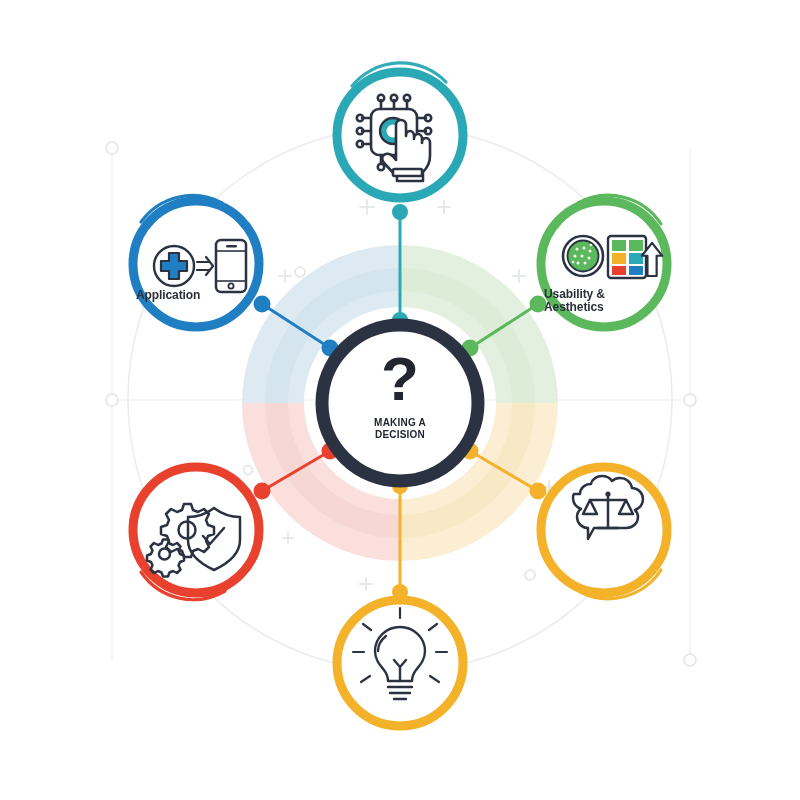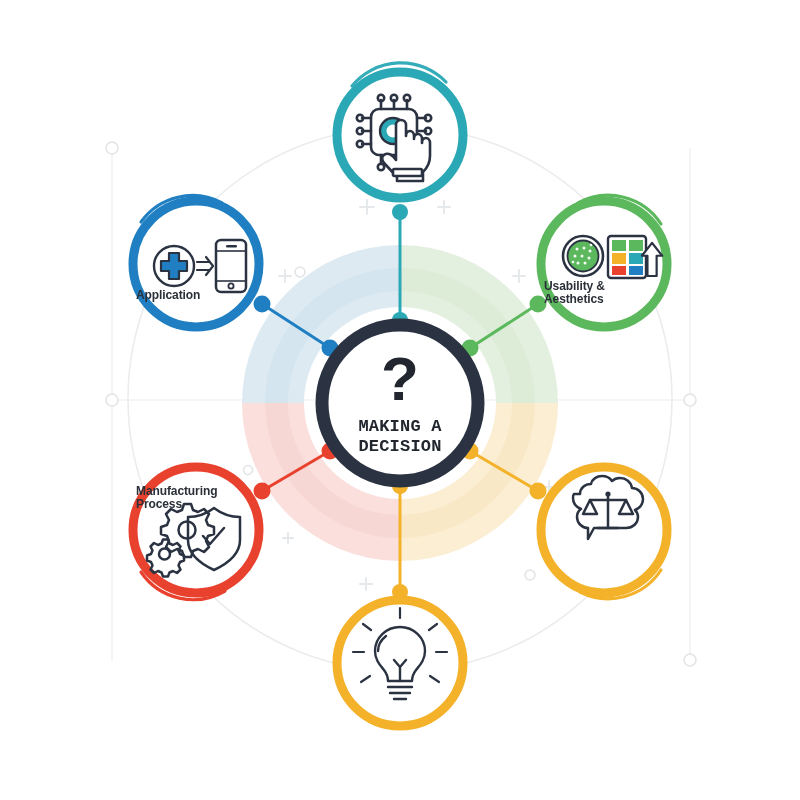--- a/index.html
+++ b/index.html
@@ -269,25 +269,23 @@
     </g>
   </svg>
 
   <svg class="layer" viewBox="0 0 800 800">
     <g>
       <circle cx="400" cy="403" r="78" fill="#ffffff" stroke="#2b3342" stroke-width="13"></circle>
       <text x="400" y="400" text-anchor="middle" font-family="Liberation Sans, sans-serif" font-size="62" font-weight="bold" fill="#22262e">?</text>
     </g>
   </svg>
 
-  <div class="center-label" style="left:340px; top:417px; width:120px; font-size:17px;font-family:Liberation Mono, monospace;">MAKING A
+  <div class="center-label" style="left:340px; top:417px; width:120px; font-size:10px;">MAKING A
 DECISION</div>
 
   <div class="node-label" style="left:136px; top:289px; width:120px; font-size:12px;">Application</div>
 
-  <div class="node-label" style="left:544px; top:280px; width:120px; font-size:12px;">Usability &amp;
+  <div class="node-label" style="left:544px; top:288px; width:120px; font-size:12px;">Usability &amp;
 Aesthetics</div>
 
-  <div class="node-label" style="left:136px; top:485px; width:120px; font-size:12px;">Manufacturing
-Process</div>
 
 
 </div>
 
 </body></html>

